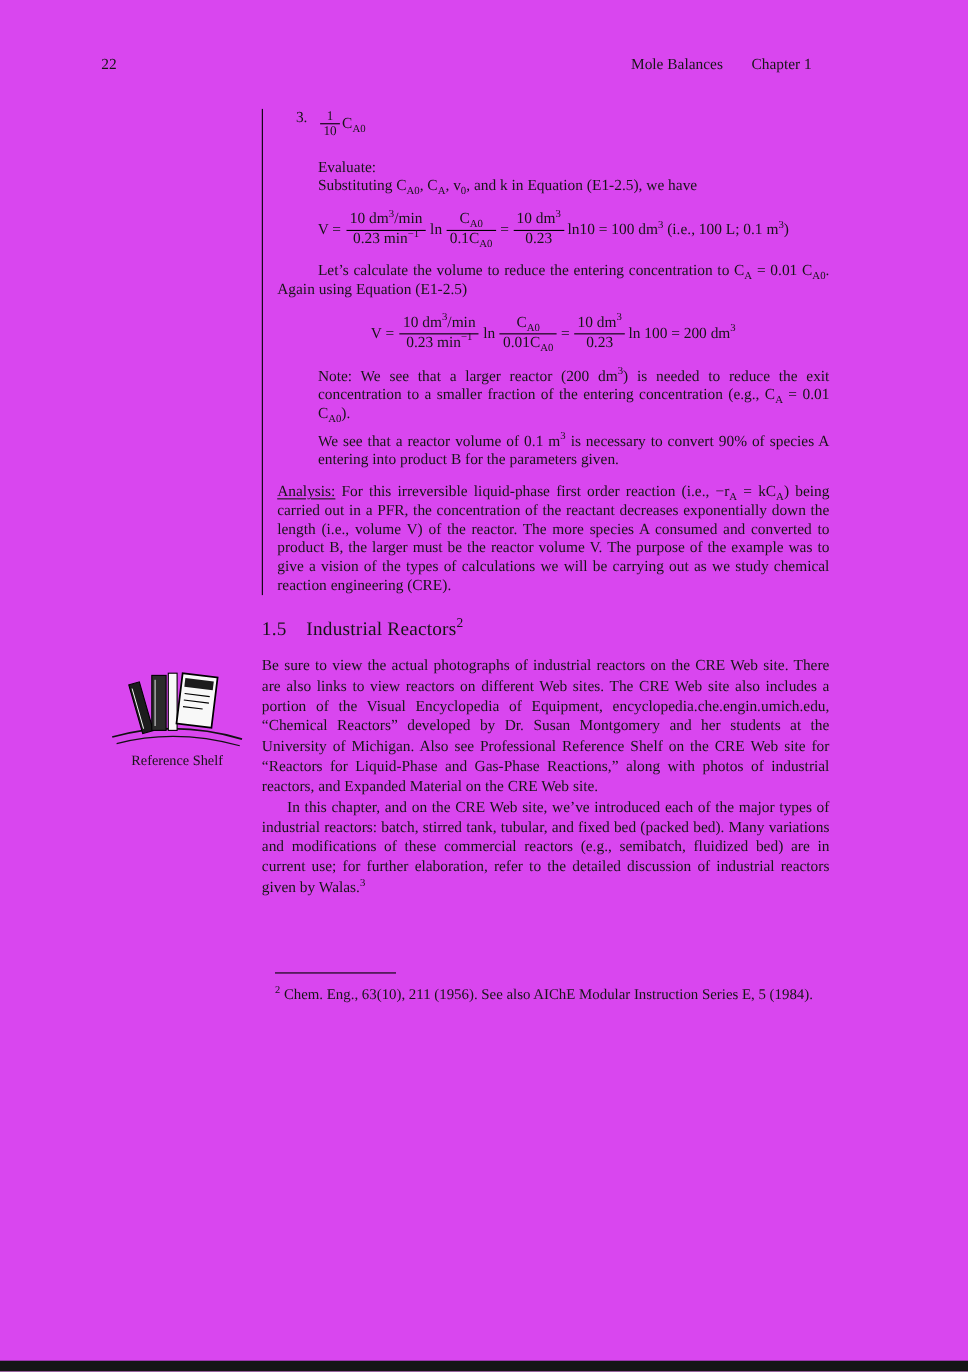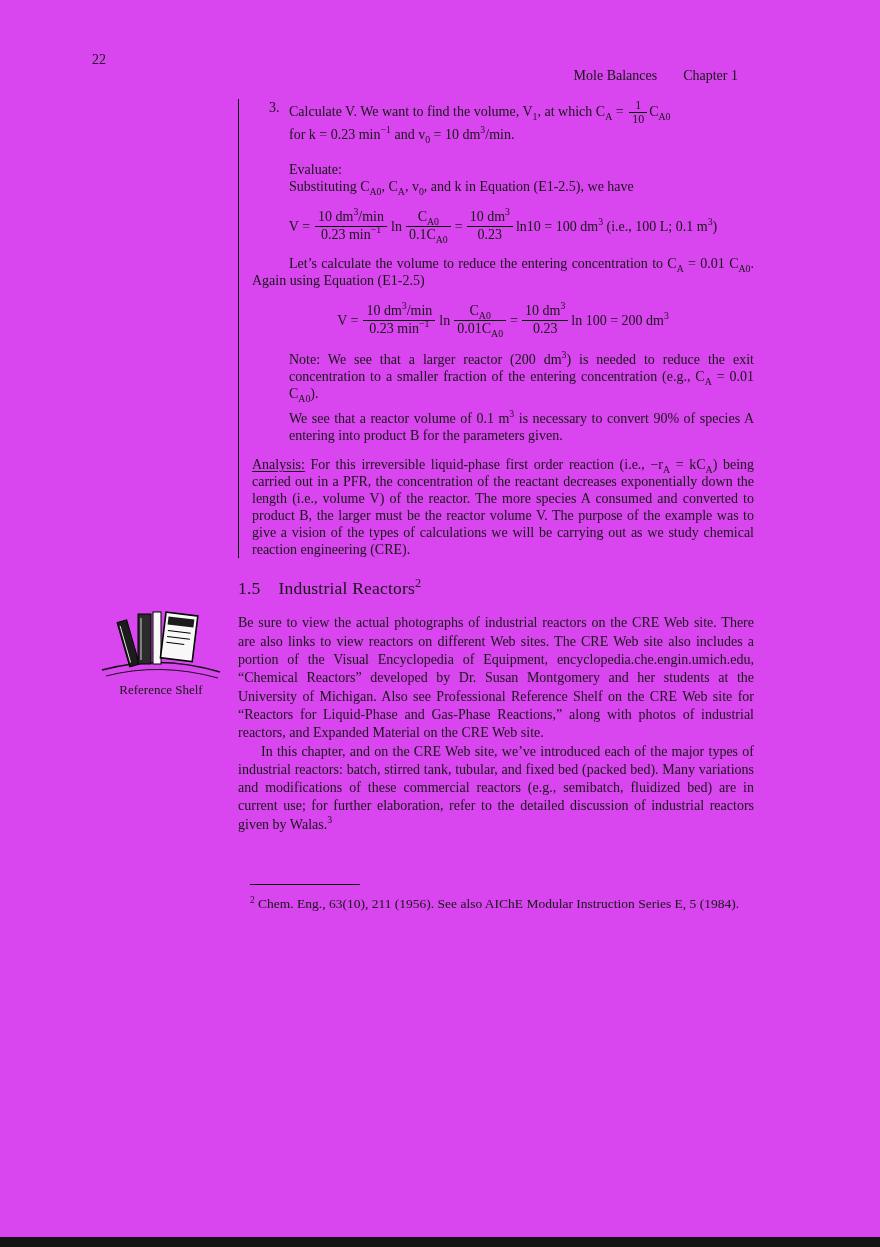--- a/index.html
+++ b/index.html
@@ -15,21 +15,21 @@
     overflow: hidden;
   }
   
   .header {
     position: absolute;
     top: 52px; left: 92px; right: 142px;
     display: flex;
     justify-content: space-between;
     font-size: 14px;
   }
-  .running-head { display: flex; gap: 26px; margin-top: 16px; }
+  .running-head { display: flex; gap: 26px; }
   
   .content {
     position: absolute;
     top: 99px; left: 238px; width: 516px;
     font-size: 14px;
     line-height: 17px;
     text-align: justify;
   }
   .example { border-left: 1.6px solid #000; padding-left: 13px; }
   .step { display: flex; margin-left: 17px; }
@@ -108,22 +108,21 @@
     </div>
   </div>
 
   <div class="content">
 
     <div class="example">
 
       <div class="step">
         <span class="step-num">3.</span>
         <div class="step-body">
-          <span><span>Calculate V. We want to find the volume, V</span><sub>1</sub><span>, at which C</span><sub>A</sub><span> = </span></span><span class="frac frac-inline"><span class="num">1</span><span class="den">10</span></span><span><span>C</span><sub>A0</sub></span>
-          <div><span>for k = 0.23 min</span><sup>−1</sup><span> and v</span><sub>0</sub><span> = 10 dm</span><sup>3</sup><span>/min.</span></div>
+          <span class="frac frac-inline"><span class="num">1</span><span class="den">10</span></span><span><span>C</span><sub>A0</sub></span>
         </div>
       </div>
 
       <div class="indent-block evaluate-label">Evaluate:</div>
       <div class="indent-block"><span>Substituting C</span><sub>A0</sub><span>, C</span><sub>A</sub><span>, v</span><sub>0</sub><span>, and k in Equation (E1-2.5), we have</span></div>
 
       <div class="equation">
         <span class="eq-lhs">V =</span><span class="frac"><span class="num"><span>10 dm</span><sup>3</sup><span>/min</span></span><span class="den"><span>0.23 min</span><sup>−1</sup></span></span><span class="eq-op">ln</span><span class="frac"><span class="num"><span>C</span><sub>A0</sub></span><span class="den"><span>0.1C</span><sub>A0</sub></span></span><span class="eq-op">=</span><span class="frac"><span class="num"><span>10 dm</span><sup>3</sup></span><span class="den"><span>0.23</span></span></span><span class="eq-tail"><span>ln10 = 100 dm</span><sup>3</sup><span> (i.e., 100 L; 0.1 m</span><sup>3</sup><span>)</span></span>
       </div>
 

